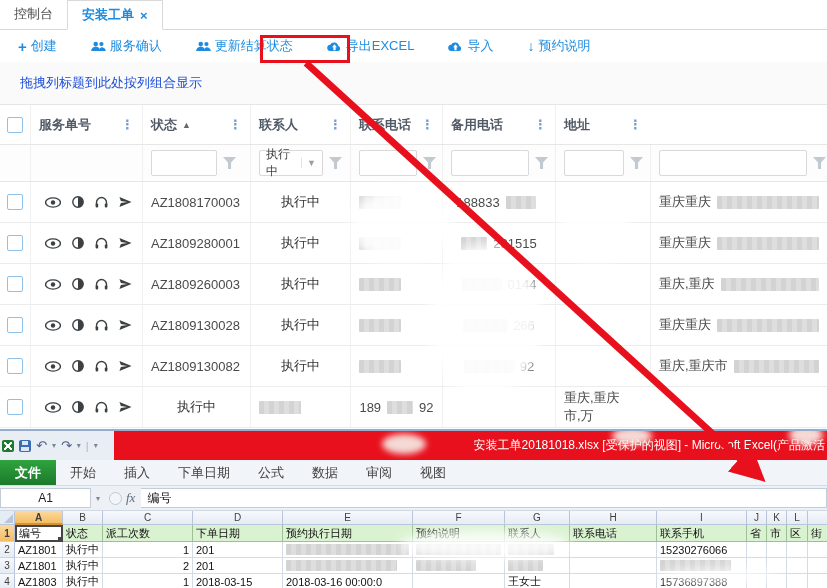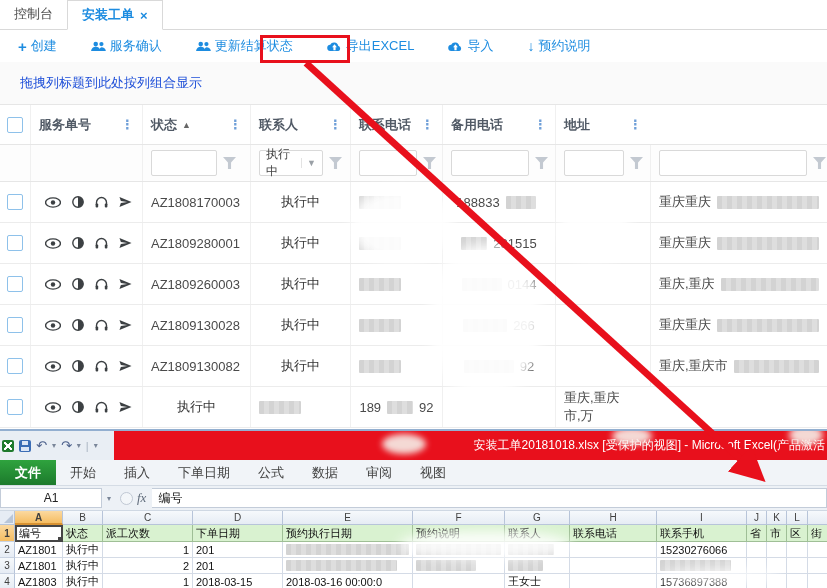--- a/index.html
+++ b/index.html
@@ -62,21 +62,21 @@
   .qsave::after { content:""; position:absolute; left:2px; bottom:1px; width:8px; height:4px; background:#dce6f5; }
   .qundo { color:#4d618c; font-size:13px; line-height:1; cursor:pointer; }
   .qcaret { color:#7a8699; font-size:8px; }
   .qsep { color:#aab4c2; font-size:11px; }
   .titlebar-red { flex:1; display:flex; align-items:center; justify-content:flex-end; color:#fff; font-size:12px; padding-right:2px; white-space:nowrap; overflow:hidden; position:relative; }
   .blob { position:absolute; background:#f6efe9; opacity:.9; filter:blur(3px); border-radius:50%; }
   .ribbon-tabs { height:26px; display:flex; align-items:stretch; background:#f1f4f8; border-bottom:1px solid #d5dce5; padding-left:0; }
   .rtab { display:flex; align-items:center; padding:0 14px; font-size:13px; color:#3f3f3f; cursor:pointer; }
   .rtab.file { background:linear-gradient(#2fa33e,#1c7a2c); color:#fff; font-weight:bold; padding:0 15px; }
   .fx-bar { height:25px; display:flex; align-items:center; background:#edf1f6; border-bottom:1px solid #cfd8e3; padding:2px 0; }
-  .namebox { width:102px; height:20px; background:#fff; border:1px solid #c3ccd9; display:flex; align-items:center; justify-content:center; font-size:12px; color:#222; }
+  .namebox { width:91px; height:20px; background:#fff; border:1px solid #c3ccd9; display:flex; align-items:center; justify-content:center; font-size:12px; color:#222; }
   .nb-caret { width:14px; text-align:center; color:#7a8699; font-size:8px; }
   .fx-circ { width:13px; height:13px; border:1px solid #c0c8d4; border-radius:50%; background:#f3f6f9; margin:0 4px; flex:0 0 auto; }
   .fxi { font-family:"Liberation Serif",serif; font-style:italic; color:#5f6b7a; font-size:13px; margin-right:6px; }
   .fx-input { flex:1; height:20px; background:#fff; border:1px solid #c3ccd9; border-left:none; display:flex; align-items:center; padding:0 6px; font-size:12px; color:#111; }
   
   .sheet { position:relative; width:838px; background:#fff; overflow:hidden; height:77px;
     font-size:11px; color:#111; }
   .sh-row { display:grid; grid-template-columns:15px 48px 40px 90px 90px 130px 92px 65px 87px 90px 20px 20px 21px 30px; }
   .sh-letters { height:14px; }
   .sh-letters .lc { background:linear-gradient(#f6f9fc,#e6ecf4); border-right:1px solid #b7c4d9; border-bottom:1px solid #b7c4d9; display:flex; align-items:center; justify-content:center; color:#3f3f3f; font-size:10px; }

